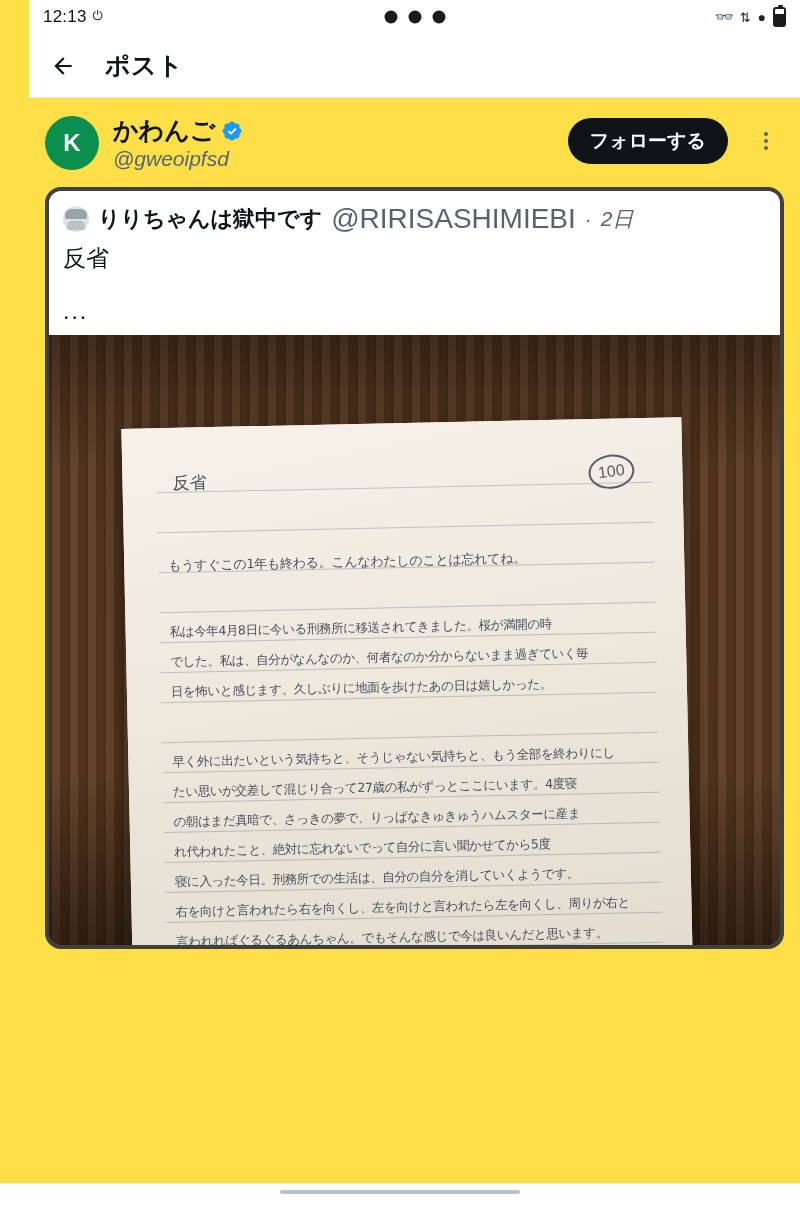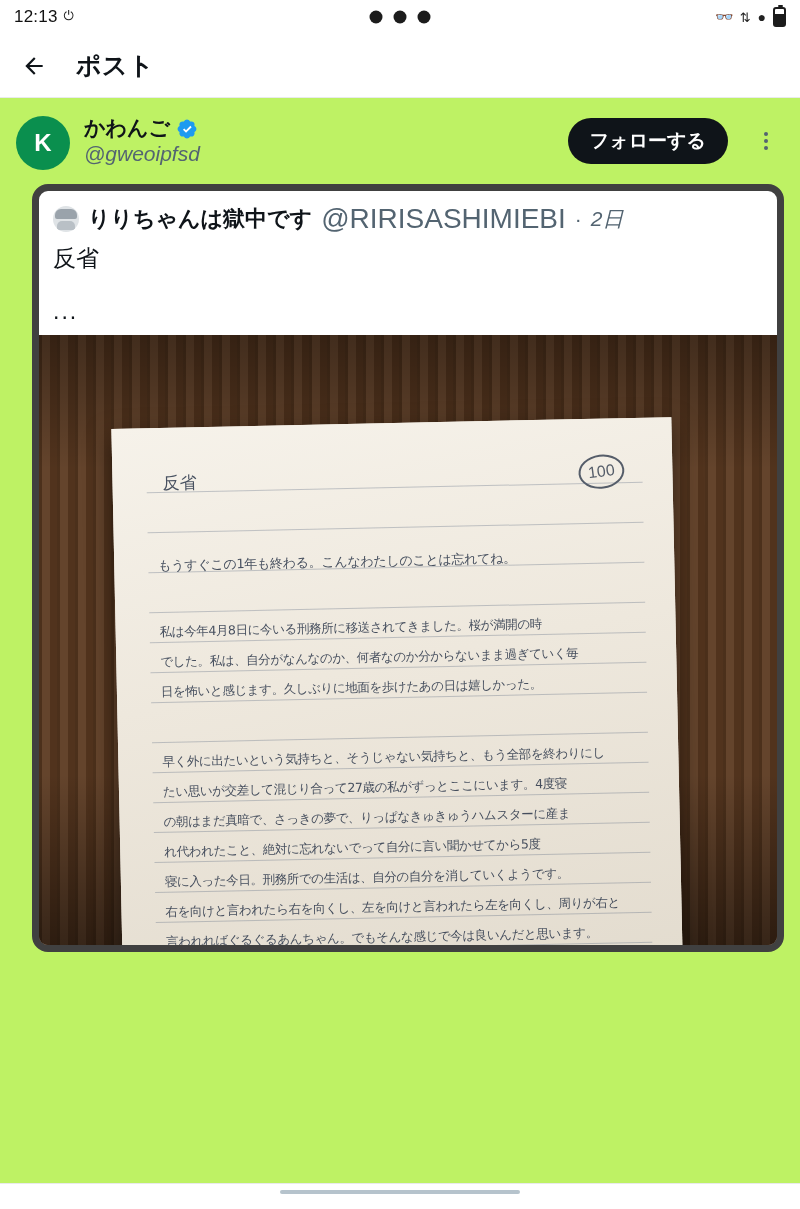--- a/index.html
+++ b/index.html
@@ -7,21 +7,22 @@
     margin: 0;
     padding: 0;
     background: #ffffff;
     font-family: "Liberation Sans", "DejaVu Sans", sans-serif;
   }
   #app {
     position: relative;
     width: 800px;
     height: 1197px;
     overflow: hidden;
-    background: #bef264;
+    background: #fde047;
+    padding-left: 29px;
   }
 
   
   .status-bar {
     height: 34px;
     display: flex;
     align-items: center;
     justify-content: space-between;
     padding: 0 14px;
     background: #ffffff;
@@ -131,21 +132,21 @@
     flex: 0 0 auto;
     margin-top: 2px;
   }
   .names { flex: 1 1 auto; min-width: 0; padding-top: 2px; }
   .name-line {
     display: flex;
     align-items: center;
     gap: 6px;
   }
   .display-name {
-    font-size: 21px;
+    font-size: 25px;
     font-weight: bold;
     color: #0f1419;
     line-height: 1.15;
   }
   .verified {
     width: 22px;
     height: 22px;
     flex: 0 0 auto;
     position: relative;
     top: 1px;
@@ -200,22 +201,22 @@
     font-size: 28px;
     line-height: 1.42;
     color: #0f1419;
     letter-spacing: .2px;
     word-break: break-all;
   }
   .tweet-body p { margin: 0; }
 
   
   .quote {
-    margin: 14px 0 0 16px;
-    border: 7px solid #404040;
+    margin: 14px 0 0 0;
+    border: 4px solid #404040;
     border-radius: 16px;
     overflow: hidden;
     background: #fff;
   }
   .quote-head {
     display: flex;
     align-items: center;
     gap: 9px;
     padding: 12px 14px 0 14px;
     flex-wrap: nowrap;

